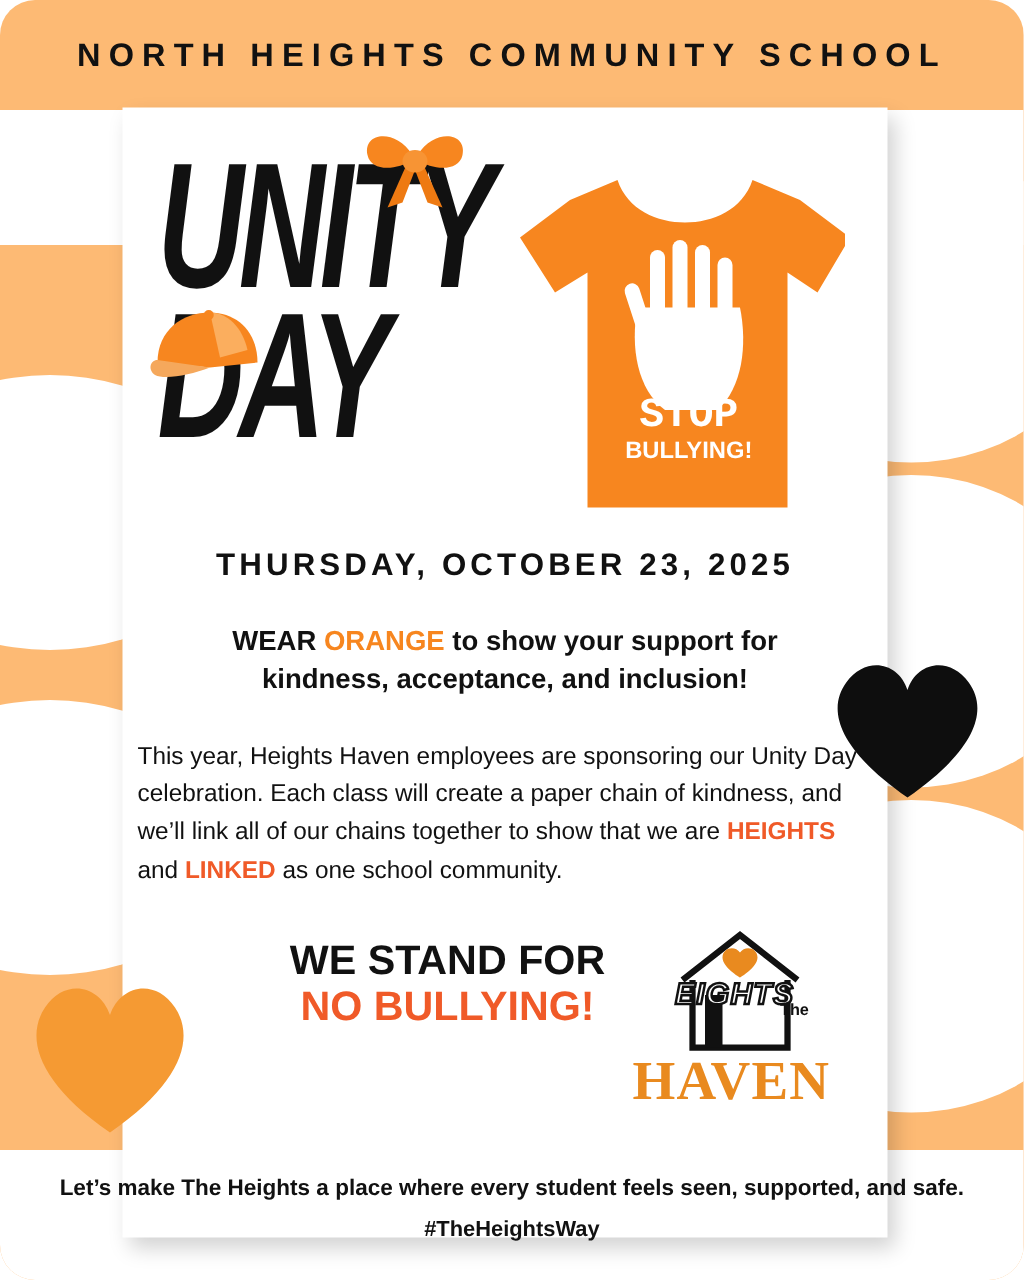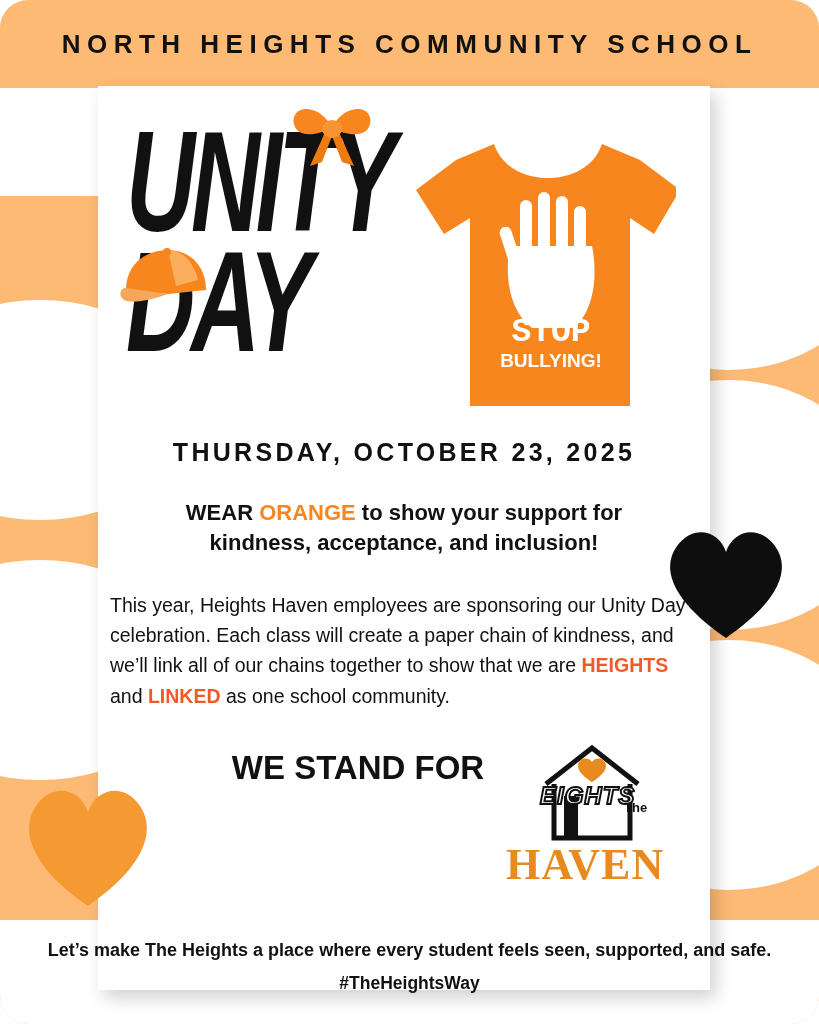--- a/index.html
+++ b/index.html
@@ -356,20 +356,21 @@
       <span>WEAR </span><span class="accent">ORANGE</span><span> to show your support for</span><br>
       <span>kindness, acceptance, and inclusion!</span>
     </div>
 
     <div id="paragraph">
       <span>This year, Heights Haven employees are sponsoring our Unity Day celebration. Each class will create a paper chain of kindness, and we’ll link all of our chains together to show that we are </span><span class="hot">HEIGHTS</span><span> and </span><span class="hot">LINKED</span><span> as one school community.</span>
     </div>
 
     <div id="slogan">
       <div>WE STAND FOR</div>
+      <div id="slogan-3">NO BULLYING!</div>
     </div>
 
     <div id="logo">
       <svg viewBox="0 0 190 110" width="190" height="110">
         <path d="M40 46 L86 10 L132 46" fill="none" stroke="#111111" stroke-width="5"></path>
         <path d="M48 46 L48 100 L124 100 L124 46" fill="none" stroke="#111111" stroke-width="5"></path>
         <path d="M86 24 C82 18, 72 20, 72 28 C72 36, 86 44, 86 44 C86 44, 100 36, 100 28 C100 20, 90 18, 86 24 Z" fill="#E98A1F"></path>
         <rect x="58" y="58" width="14" height="42" fill="#111111"></rect>
       </svg>
       <div id="logo-the">The</div>

